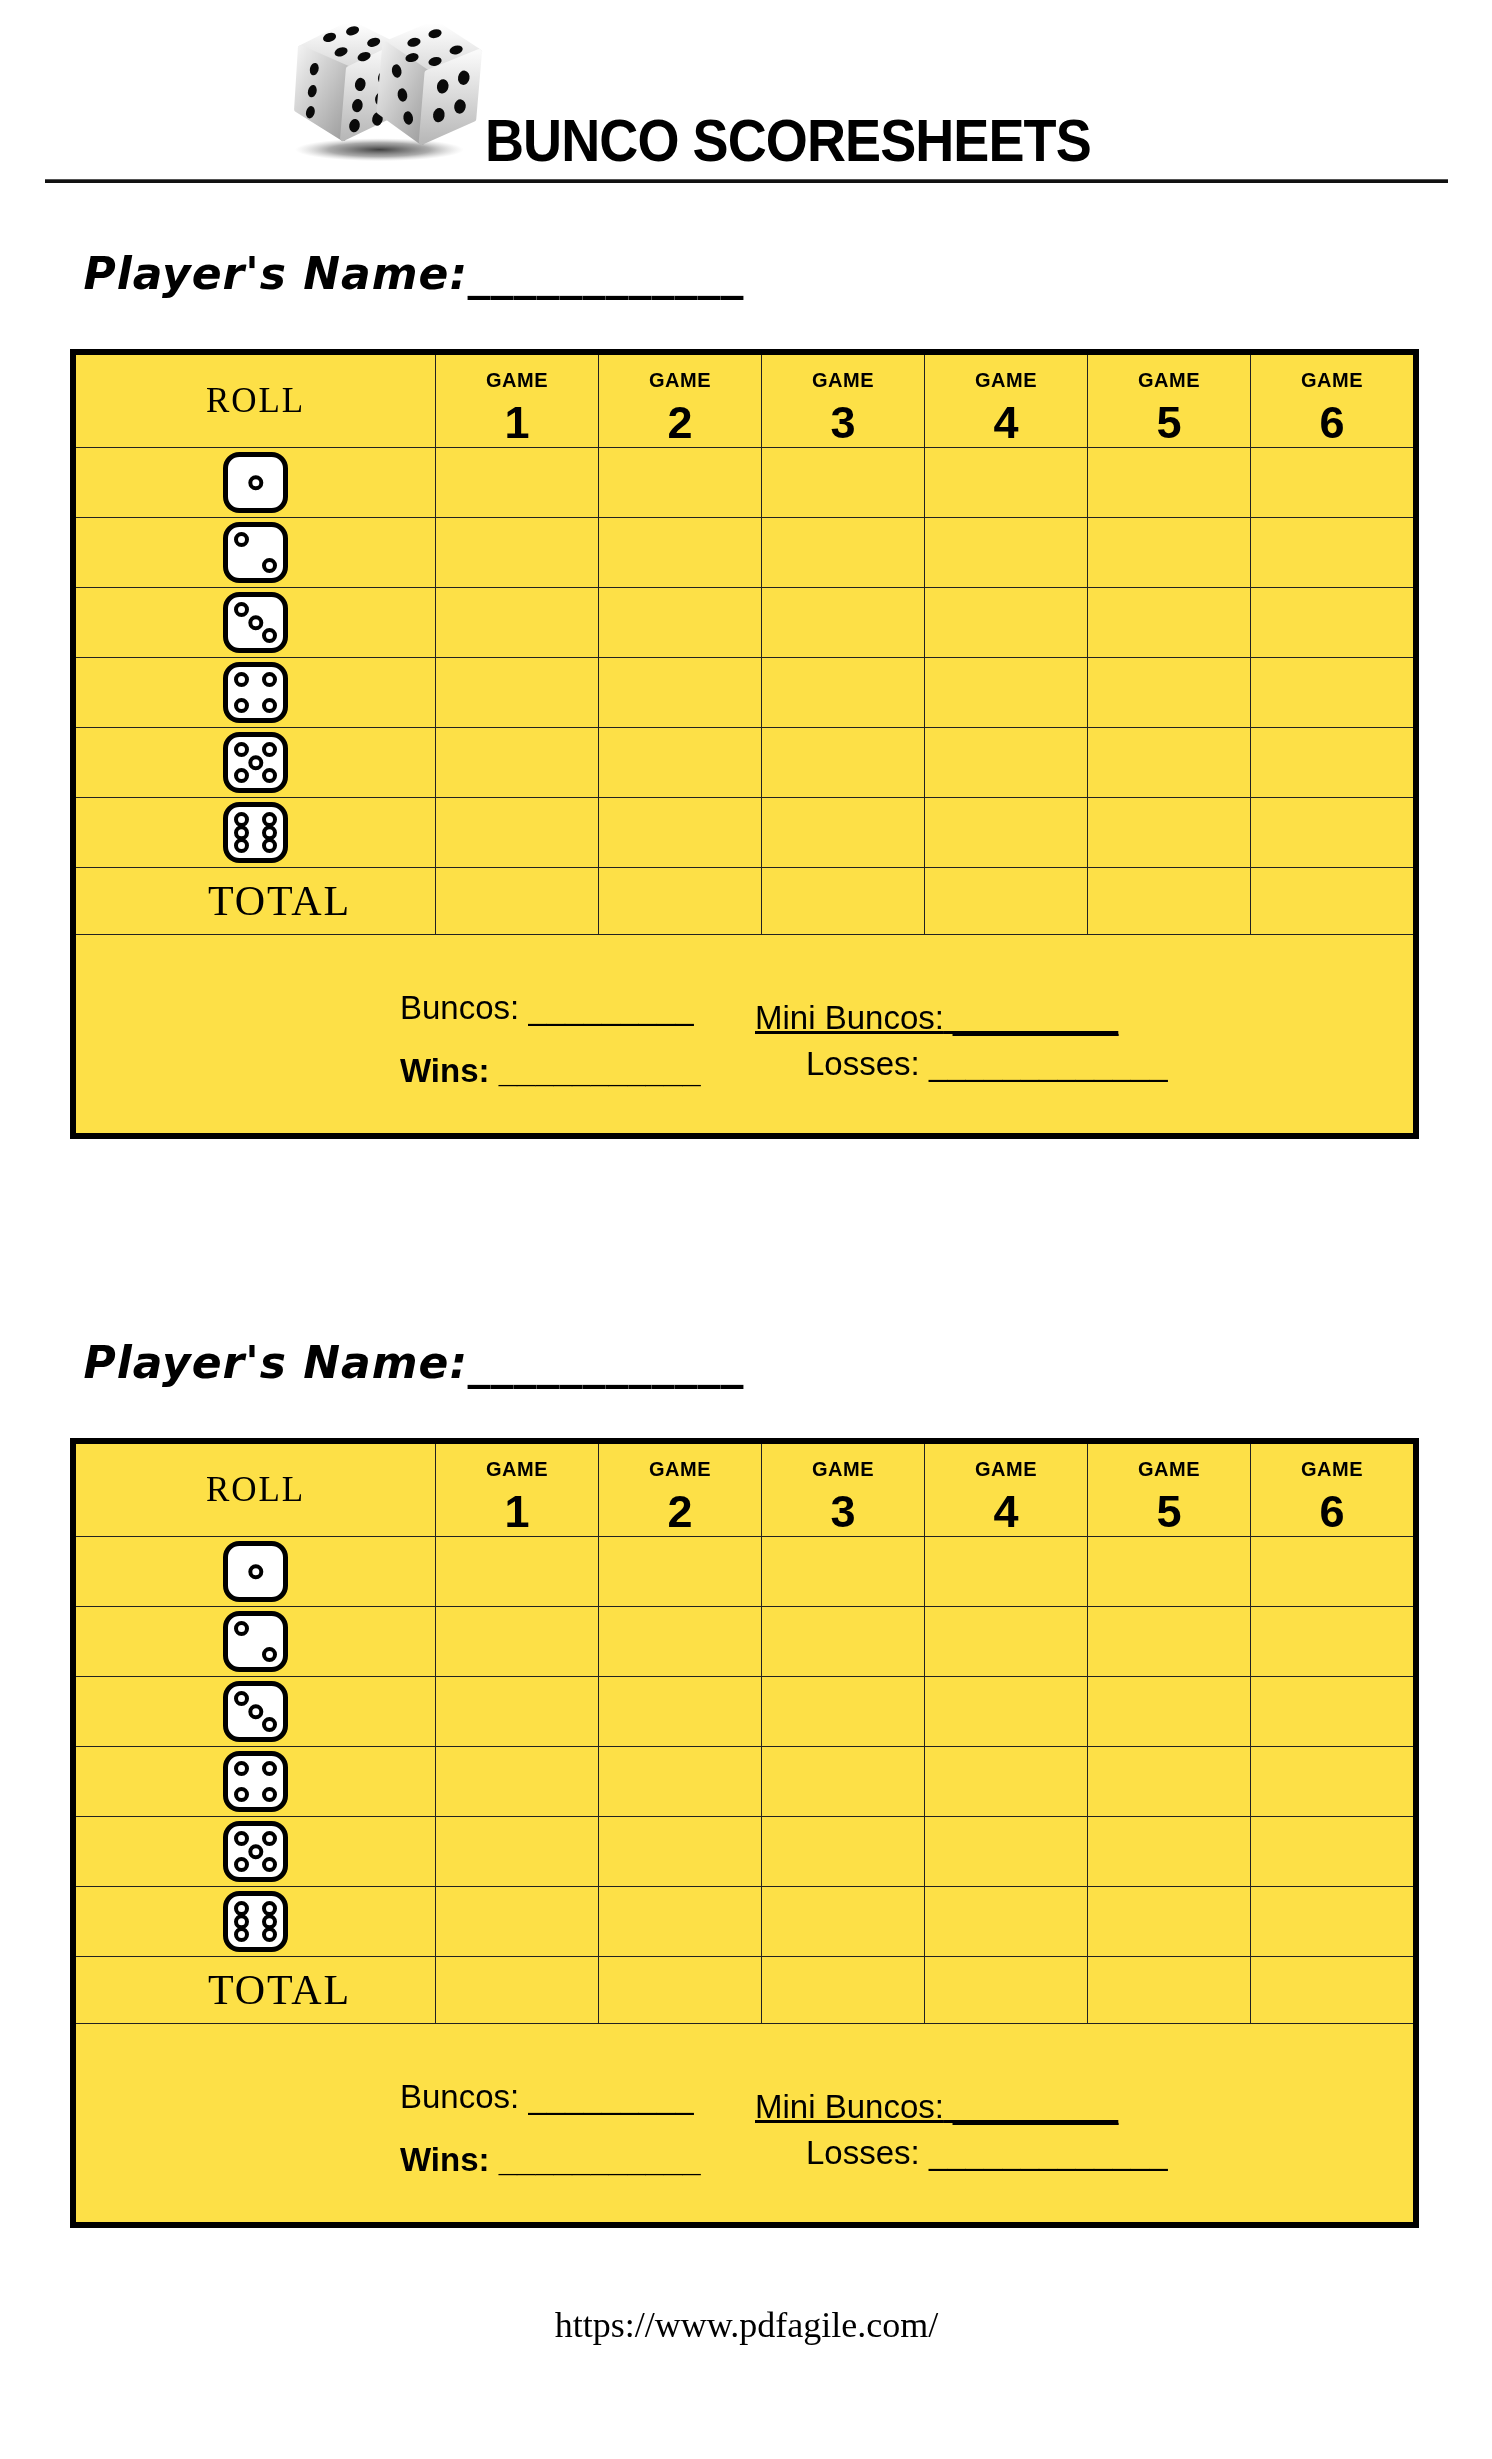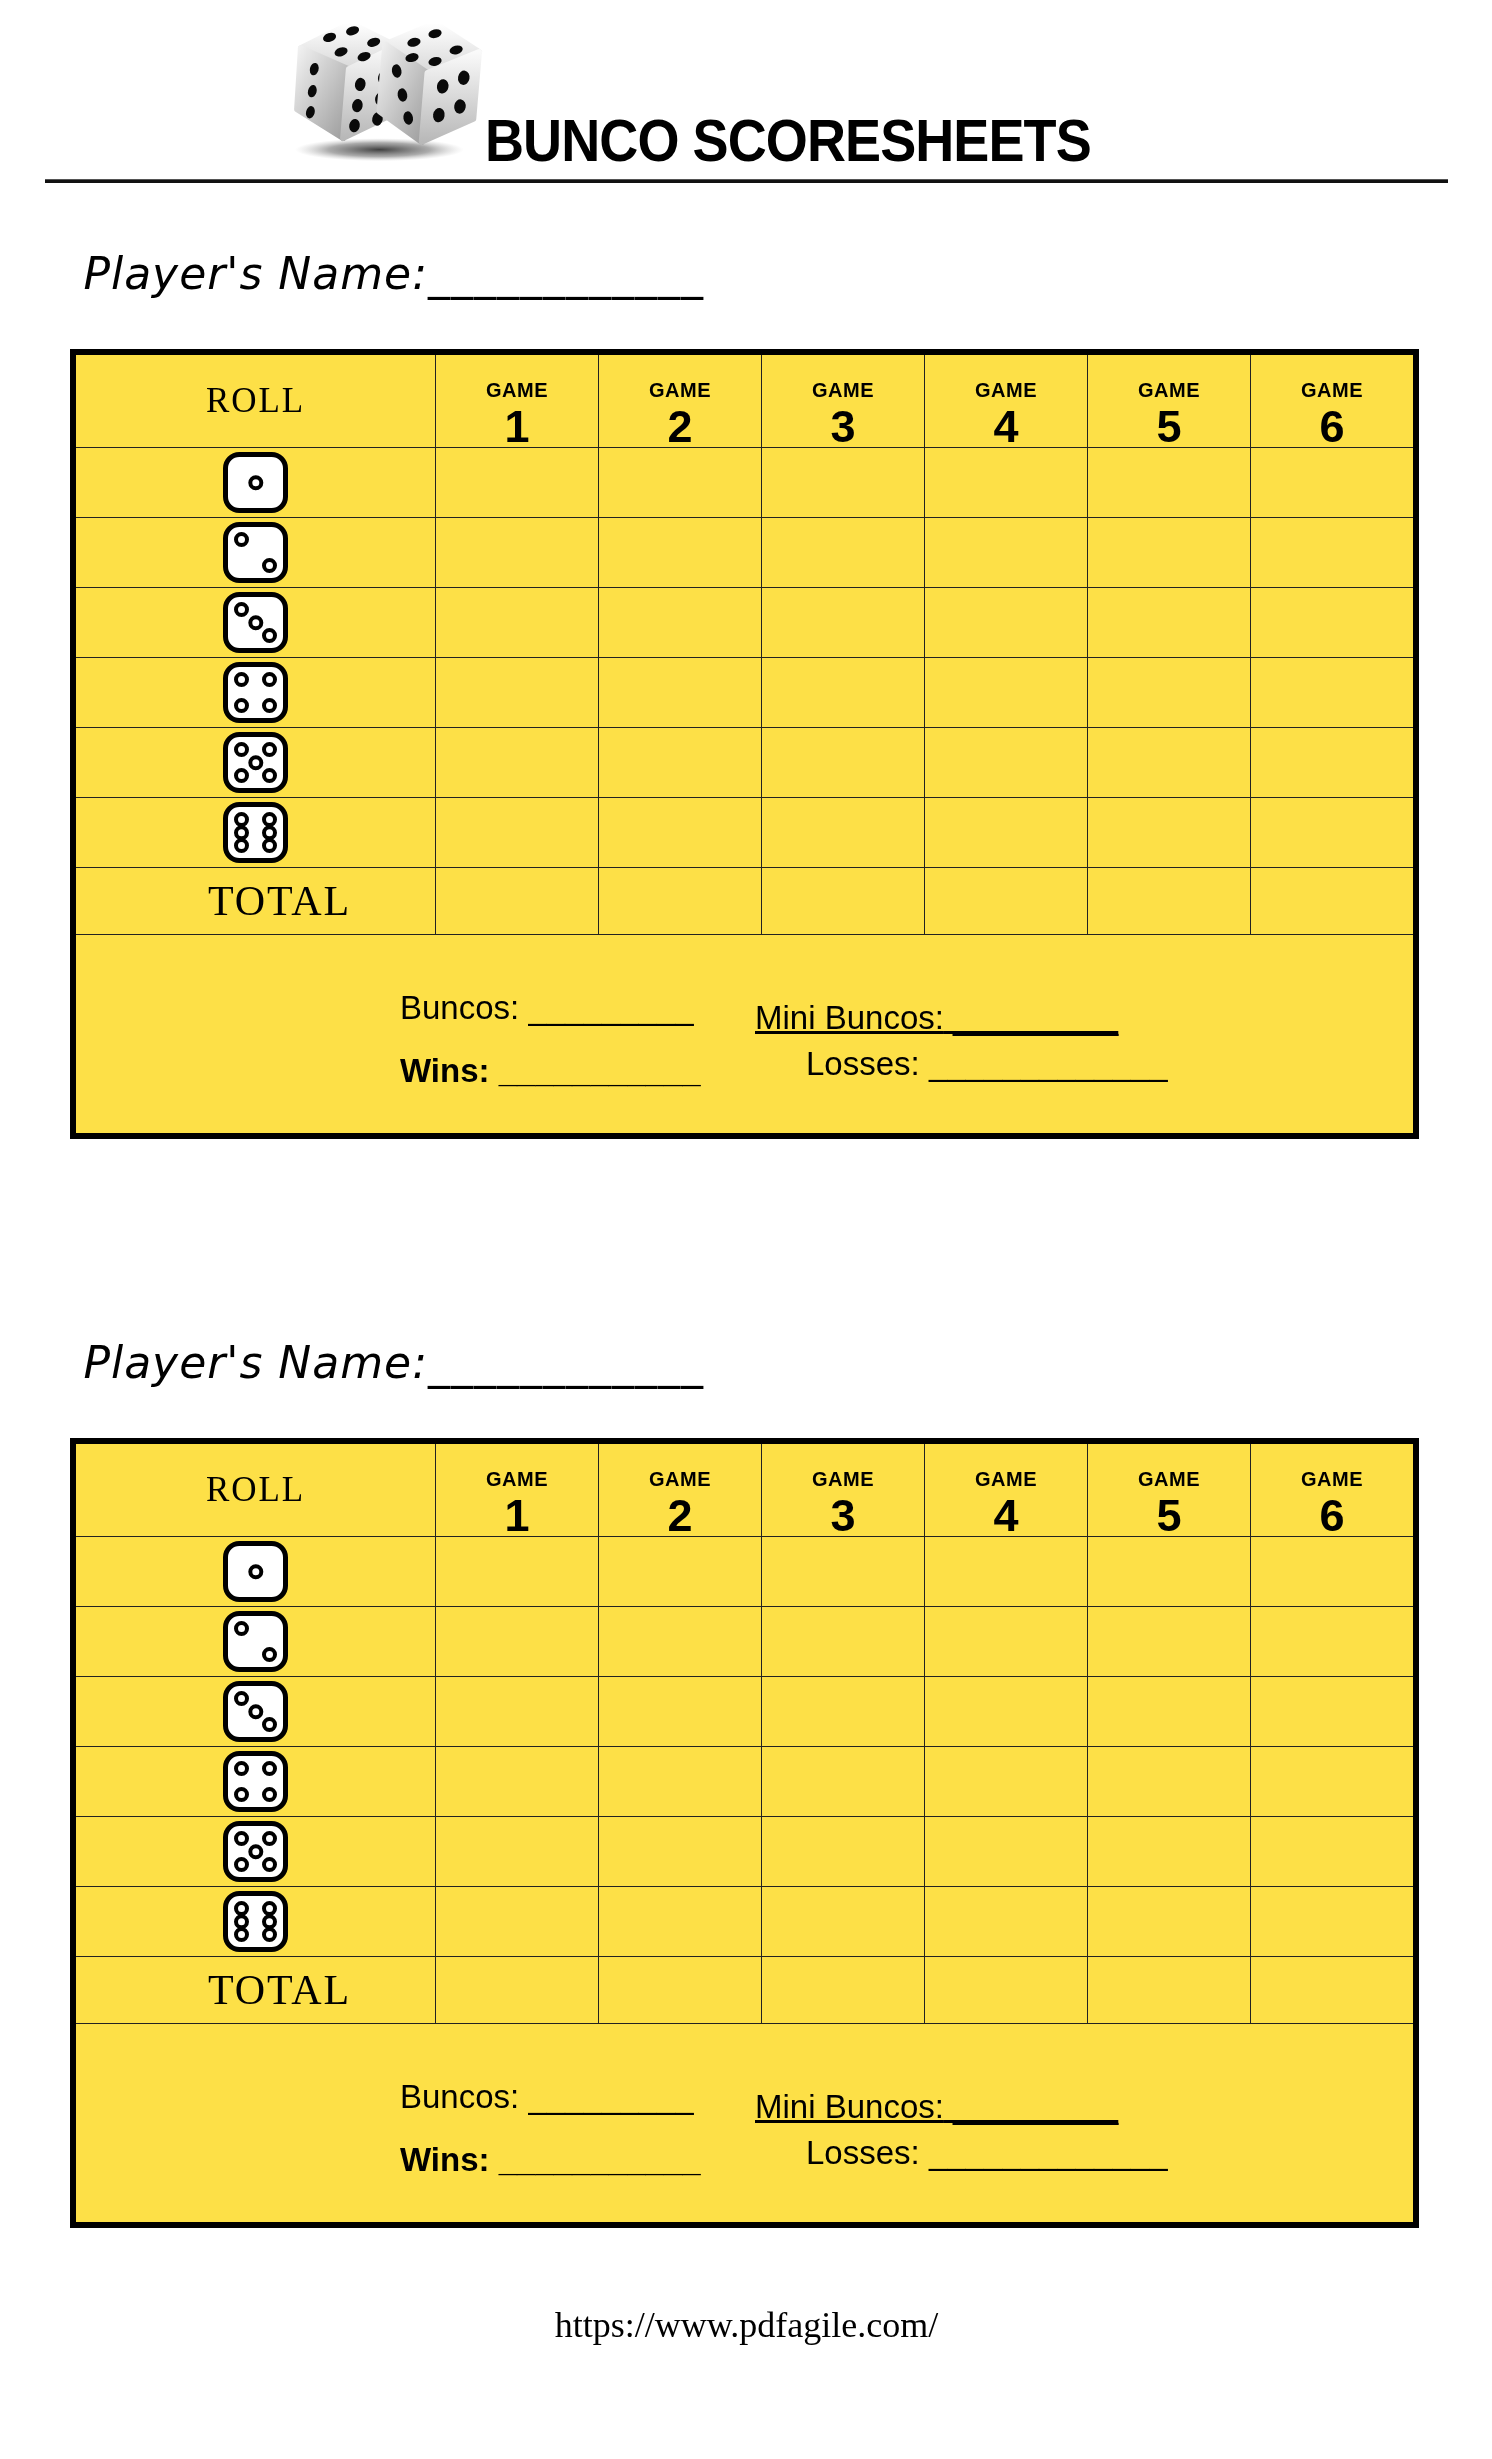--- a/index.html
+++ b/index.html
@@ -13,34 +13,34 @@
               transform:scaleX(0.9);transform-origin:left top;white-space:nowrap;}
   .header-rule{position:absolute;left:45px;top:179px;width:1403px;height:2.9px;background:#111;
                border-top:1px solid #555;}
 
   
   .sheet{position:absolute;left:70px;width:1349px;height:893px;}
   .sheet.s1{top:248px;}
   .sheet.s2{top:1337px;}
 
   .player-line{position:absolute;left:13.4px;top:0;font-family:"DejaVu Sans",sans-serif;
-               font-style:italic;font-weight:normal;font-size:44px;letter-spacing:1px;white-space:nowrap;}
+               font-style:italic;font-weight:bold;font-size:44px;letter-spacing:1px;white-space:nowrap;}
 
   .score-table{position:absolute;left:0;top:101px;width:1349px;height:790px;
                border:6.7px solid #000;box-sizing:border-box;background:#fde047;}
 
   .grid{display:grid;grid-template-columns:359px repeat(6,1fr);
         grid-template-rows:92px repeat(6,70px) 67px;}
   .cell{border-left:1.9px solid #222;border-top:1.9px solid #222;display:flex;
         align-items:center;justify-content:center;box-sizing:border-box;}
   .cell.c0{border-left:none;}
   .cell.r0{border-top:none;}
 
   .roll-cell span{font-family:"Liberation Serif",serif;font-size:35px;letter-spacing:1.9px;}
-  .game-header{flex-direction:column;justify-content:flex-start;padding-top:24px;gap:4px;}
+  .game-header{flex-direction:column;justify-content:flex-start;padding-top:14px;gap:10px;}
   .game-word{font-size:20px;font-weight:600;letter-spacing:0.5px;}
   .game-num{font-size:45px;font-weight:bold;line-height:42px;}
   .total-cell span{font-family:"Liberation Serif",serif;font-size:42px;letter-spacing:1.9px;margin-left:48px;}
 
   
   .die{position:relative;width:65px;height:61px;border:5.8px solid #000;border-radius:16.3px;
        background:#fff;box-sizing:border-box;}
   .pip{position:absolute;width:15.4px;height:15.4px;border:4.3px solid #000;border-radius:50%;
        background:#fff;box-sizing:border-box;}
   .pip.tl{left:5.8px;top:4.8px}.pip.tr{right:5.8px;top:4.8px}

